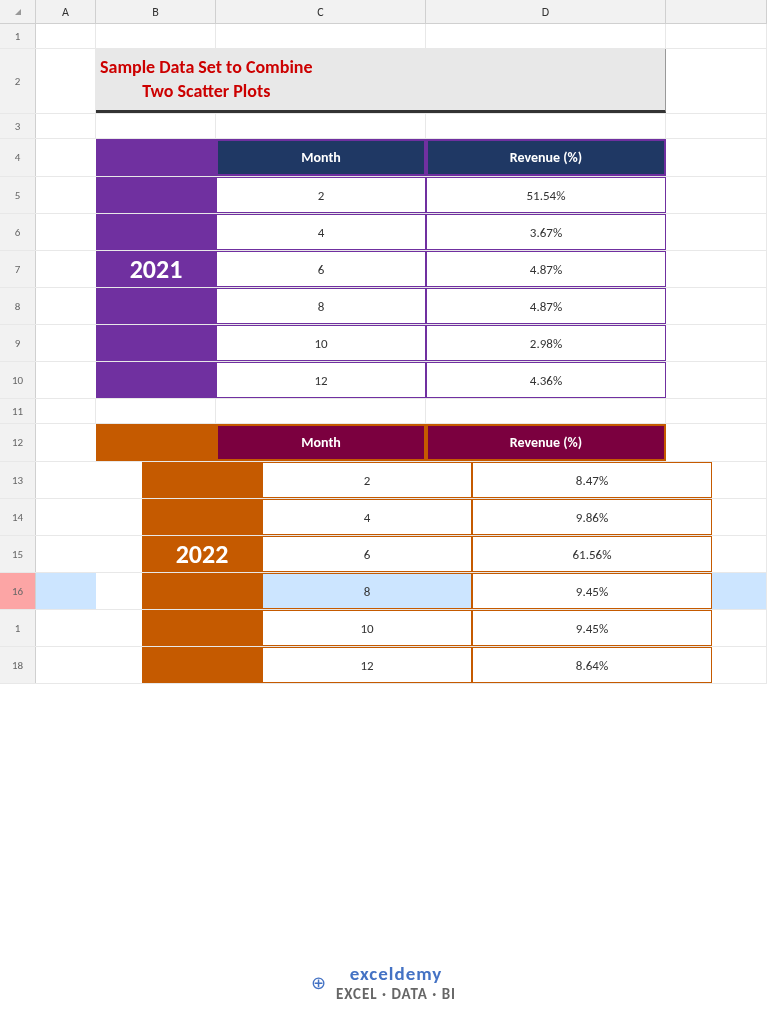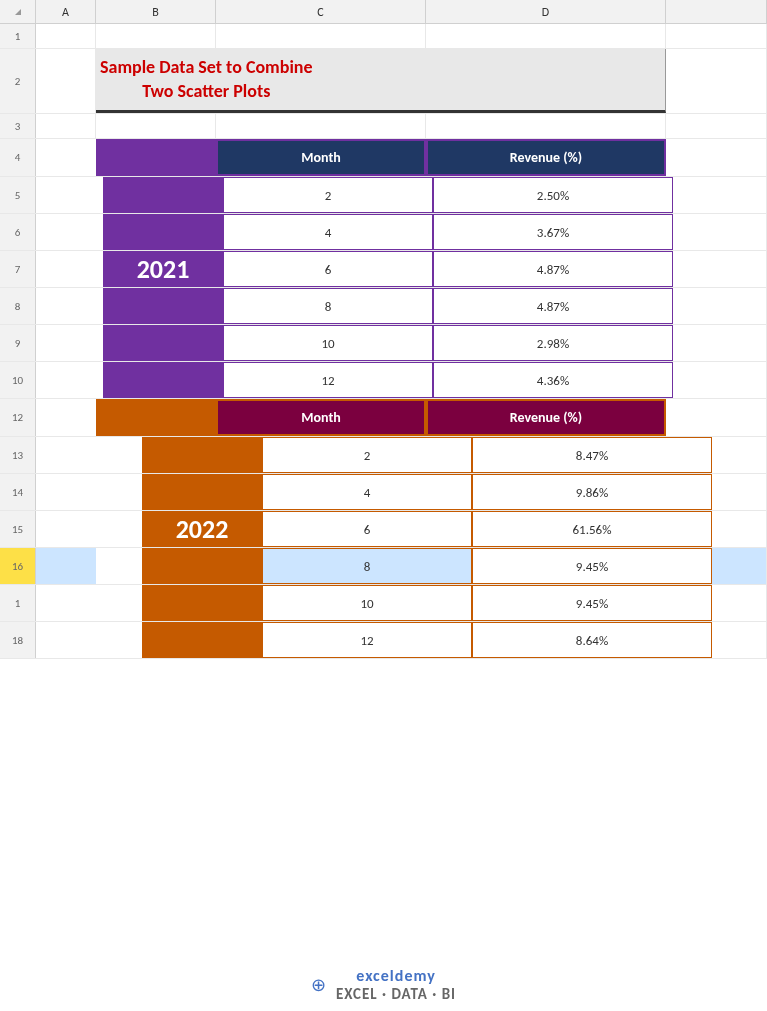--- a/index.html
+++ b/index.html
@@ -195,21 +195,20 @@
     
     .year-cell-2021 {
       background: #7030a0;
       color: #ffffff;
       font-size: 24px;
       font-weight: bold;
       display: flex;
       align-items: center;
       justify-content: center;
       border: 2px solid #7030a0;
-      margin-left: 7px;
     }
 
     .year-cell-2022 {
       background: #c55a00;
       color: #ffffff;
       font-size: 24px;
       font-weight: bold;
       display: flex;
       align-items: center;
       justify-content: center;
@@ -302,21 +301,21 @@
       <div class="header-month cell-c">Month</div>
       <div class="header-revenue cell-d">Revenue (%)</div>
       <div class="cell cell-e"></div>
     </div>
 
     <div class="grid-row row-data">
       <div class="row-header">5</div>
       <div class="cell cell-a" style="border:none; background:transparent;"></div>
       <div class="cell cell-b year-cell-2021" style="border-left:2px solid #7030a0; border-right:2px solid #7030a0; border-top:none; border-bottom:none; height:100%;"></div>
       <div class="data-cell cell-c">2</div>
-      <div class="data-cell cell-d">2.50%</div>
+      <div class="data-cell cell-d">51.54%</div>
       <div class="cell cell-e"></div>
     </div>
 
     <div class="grid-row row-data">
       <div class="row-header">6</div>
       <div class="cell cell-a" style="border:none; background:transparent;"></div>
       <div class="cell cell-b year-cell-2021" style="border-left:2px solid #7030a0; border-right:2px solid #7030a0; border-top:none; border-bottom:none;"></div>
       <div class="data-cell cell-c">4</div>
       <div class="data-cell cell-d">3.67%</div>
       <div class="cell cell-e"></div>
@@ -351,20 +350,28 @@
 
     <div class="grid-row row-data">
       <div class="row-header">10</div>
       <div class="cell cell-a" style="border:none; background:transparent;"></div>
       <div class="cell cell-b year-cell-2021" style="border-left:2px solid #7030a0; border-right:2px solid #7030a0; border-top:none; border-bottom:2px solid #7030a0;"></div>
       <div class="data-cell cell-c">12</div>
       <div class="data-cell cell-d">4.36%</div>
       <div class="cell cell-e"></div>
     </div>
 
+    <div class="grid-row row-3">
+      <div class="row-header">11</div>
+      <div class="cell cell-a"></div>
+      <div class="cell cell-b"></div>
+      <div class="cell cell-c"></div>
+      <div class="cell cell-d"></div>
+      <div class="cell cell-e"></div>
+    </div>
 
     <div class="grid-row row-4" style="height:38px;">
       <div class="row-header">12</div>
       <div class="cell cell-a" style="border:none; background:transparent;"></div>
       <div class="cell cell-b" style="width:120px; background:#c55a00; border:2px solid #c55a00;"></div>
       <div class="header-month-2 cell-c">Month</div>
       <div class="header-revenue-2 cell-d">Revenue (%)</div>
       <div class="cell cell-e"></div>
     </div>
 
@@ -389,21 +396,21 @@
     <div class="grid-row row-data">
       <div class="row-header">15</div>
       <div class="cell cell-a" style="border:none; background:transparent;"></div>
       <div class="cell cell-b year-cell-2022" style="border-left:2px solid #c55a00; border-right:2px solid #c55a00; border-top:none; border-bottom:none; font-size:26px; font-weight:bold;">2022</div>
       <div class="data-cell-2 cell-c">6</div>
       <div class="data-cell-2 cell-d">61.56%</div>
       <div class="cell cell-e"></div>
     </div>
 
     <div class="grid-row row-data">
-      <div class="row-header" style="background:#fde047;">16</div>
+      <div class="row-header" style="background:#fca5a5;">16</div>
       <div class="cell cell-a" style="border:none; background:#cce5ff;"></div>
       <div class="cell cell-b year-cell-2022" style="border-left:2px solid #c55a00; border-right:2px solid #c55a00; border-top:none; border-bottom:none;"></div>
       <div class="data-cell-2 cell-c" style="background:#cce5ff;">8</div>
       <div class="data-cell-2 cell-d">9.45%</div>
       <div class="cell cell-e" style="background:#cce5ff;"></div>
     </div>
 
     <div class="grid-row row-data">
       <div class="row-header">1</div>
       <div class="cell cell-a" style="border:none; background:transparent;"></div>
@@ -420,18 +427,18 @@
       <div class="data-cell-2 cell-c">12</div>
       <div class="data-cell-2 cell-d">8.64%</div>
       <div class="cell cell-e"></div>
     </div>
 
   </div>
 
   <div class="footer">
     <span class="footer-icon">⊕</span>
     <div class="footer-logo">
-      <span style="font-size:16px; font-weight:bold; color:#4472c4; letter-spacing:1px;">exceldemy</span>
+      <span style="font-size:19px; font-weight:bold; color:#4472c4; letter-spacing:1px;">exceldemy</span>
       <span style="font-size:15px; color:#666; letter-spacing:1px;">EXCEL · DATA · BI</span>
     </div>
   </div>
 
 </div>
 
 </body></html>

